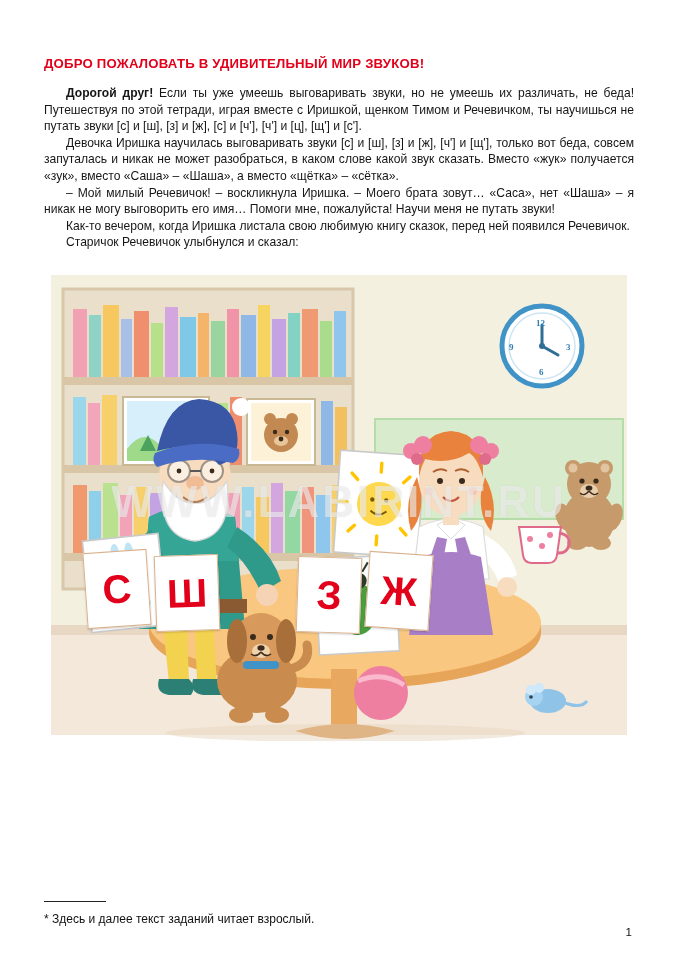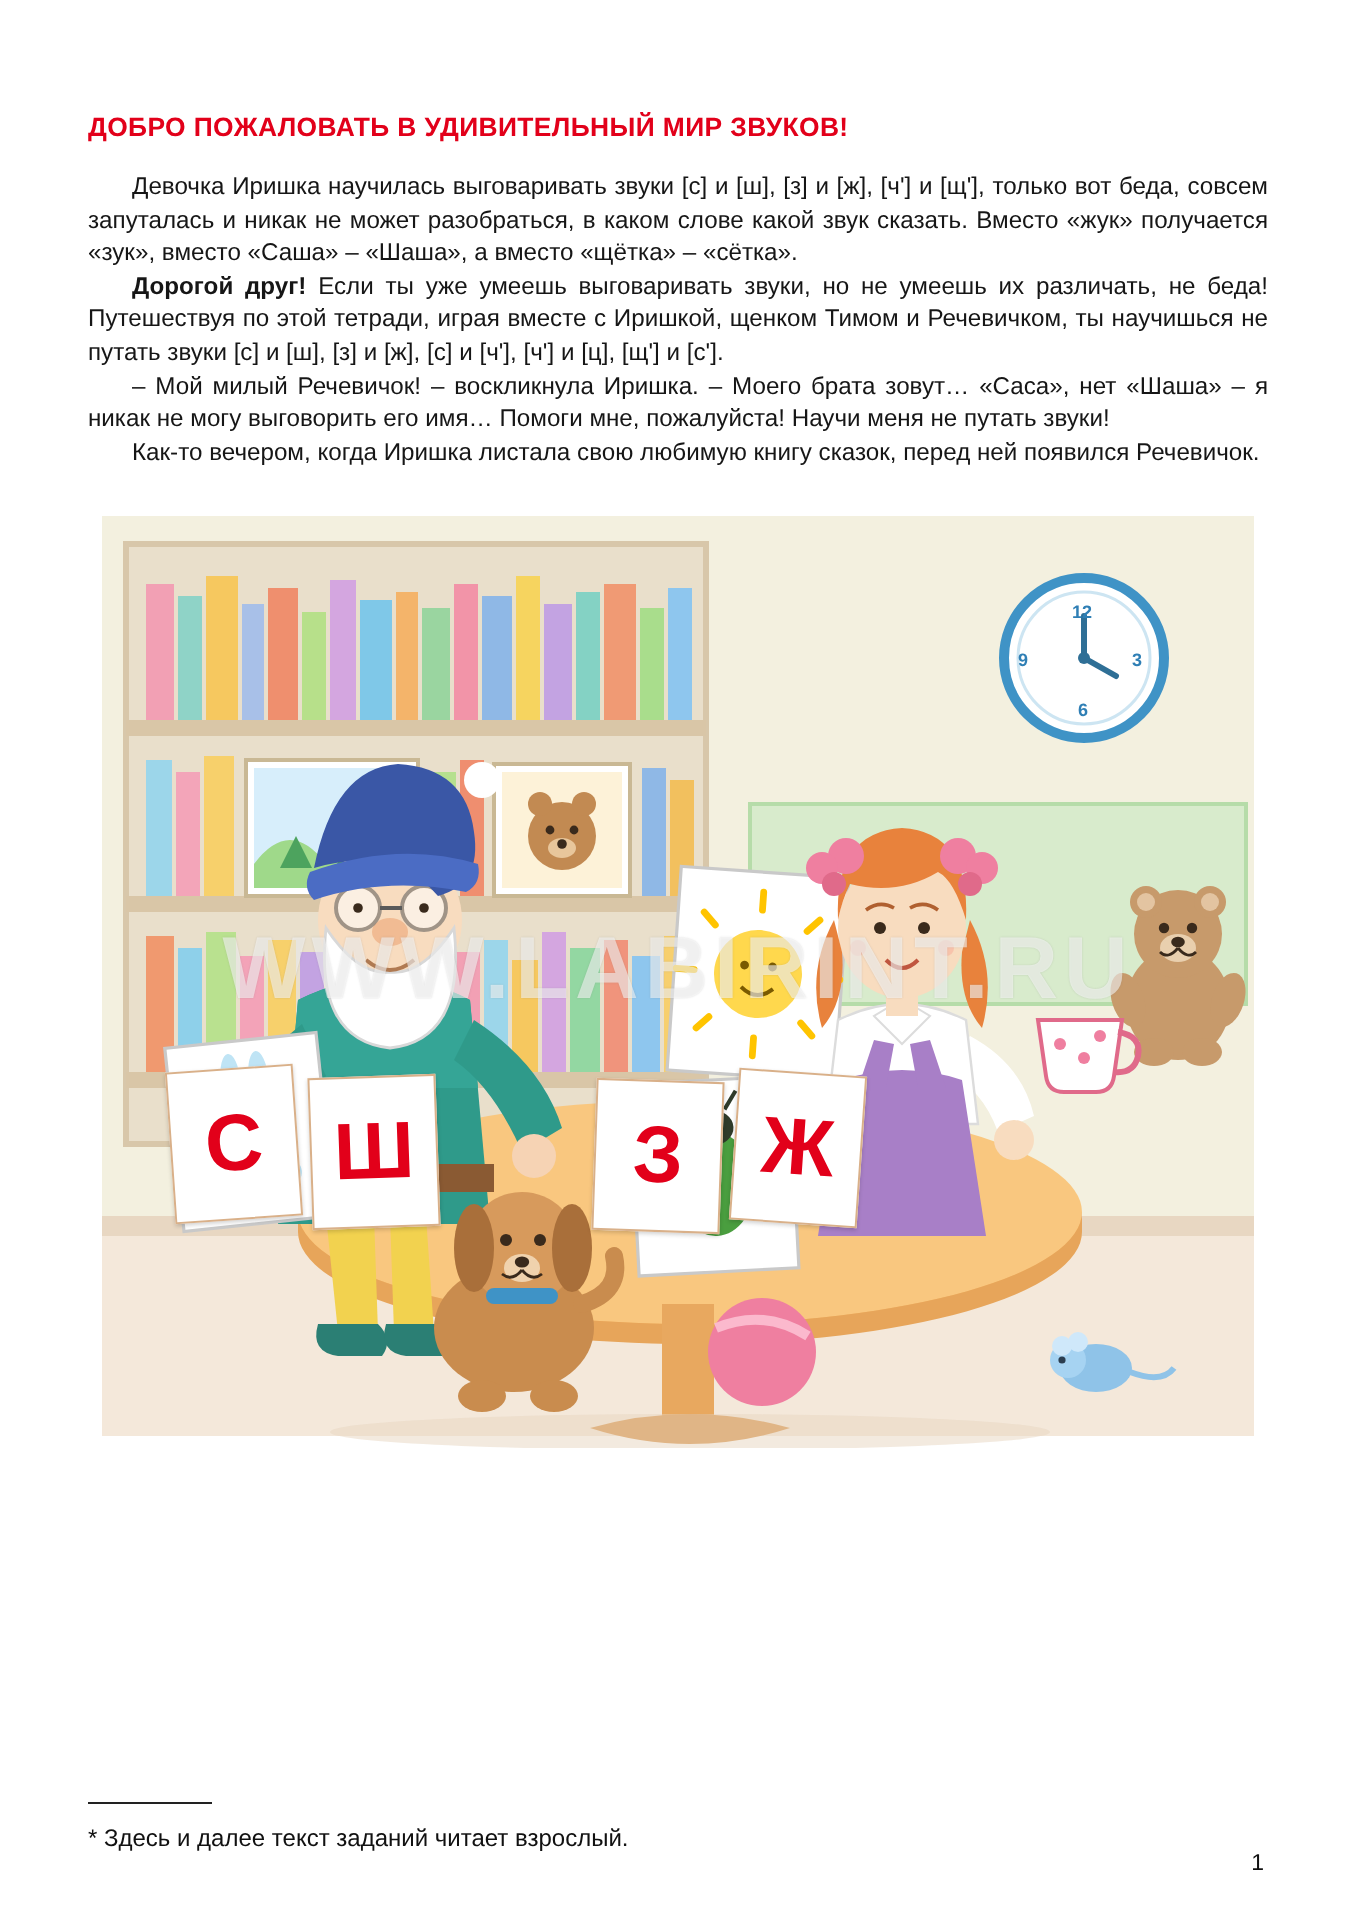--- a/index.html
+++ b/index.html
@@ -106,34 +106,36 @@
     align-items: center;
     justify-content: center;
     font-weight: bold;
     font-family: "Liberation Sans", sans-serif;
   }
   .clock-num {
     position: absolute;
     font-size: 9px;
     font-weight: bold;
     color: #2f7fb5;
+    font-family: Liberation Serif, serif;
   }
 </style>
 </head>
 <body>
 
 <div class="page">
 
   <div class="title">ДОБРО ПОЖАЛОВАТЬ В УДИВИТЕЛЬНЫЙ МИР ЗВУКОВ!</div>
 
   <div class="body-text">
+    <p><span class="lead">Дорогой друг!</span><span> Если ты уже умеешь выговаривать звуки, но не умеешь их различать, не беда! Путешествуя по этой тетради, играя вместе с Иришкой, щенком Тимом и Речевичком, ты научишься не путать звуки [с] и [ш], [з] и [ж], [с] и [ч'], [ч'] и [ц], [щ'] и [с'].</span></p>
     <p>Девочка Иришка научилась выговаривать звуки [с] и [ш], [з] и [ж], [ч'] и [щ'], только вот беда, совсем запуталась и никак не может разобраться, в каком слове какой звук сказать. Вместо «жук» получается «зук», вместо «Саша» – «Шаша», а вместо «щётка» – «сётка».</p>
-    <p><span class="lead">Дорогой друг!</span><span> Если ты уже умеешь выговаривать звуки, но не умеешь их различать, не беда! Путешествуя по этой тетради, играя вместе с Иришкой, щенком Тимом и Речевичком, ты научишься не путать звуки [с] и [ш], [з] и [ж], [с] и [ч'], [ч'] и [ц], [щ'] и [с'].</span></p>
     <p>– Мой милый Речевичок! – воскликнула Иришка. – Моего брата зовут… «Саса», нет «Шаша» – я никак не могу выговорить его имя… Помоги мне, пожалуйста! Научи меня не путать звуки!</p>
     <p>Как-то вечером, когда Иришка листала свою любимую книгу сказок, перед ней появился Речевичок.</p>
+    <p>Старичок Речевичок улыбнулся и сказал:</p>
   </div>
 
   <div class="illustration">
 
     <svg class="scene" viewBox="0 0 588 472" xmlns="http://www.w3.org/2000/svg">
 
       <rect x="0" y="0" width="588" height="472" fill="#ffffff"></rect>
       <rect x="6" y="6" width="576" height="460" fill="#f6efe2"></rect>
 
       <rect x="6" y="6" width="576" height="350" fill="#f3f0df"></rect>

